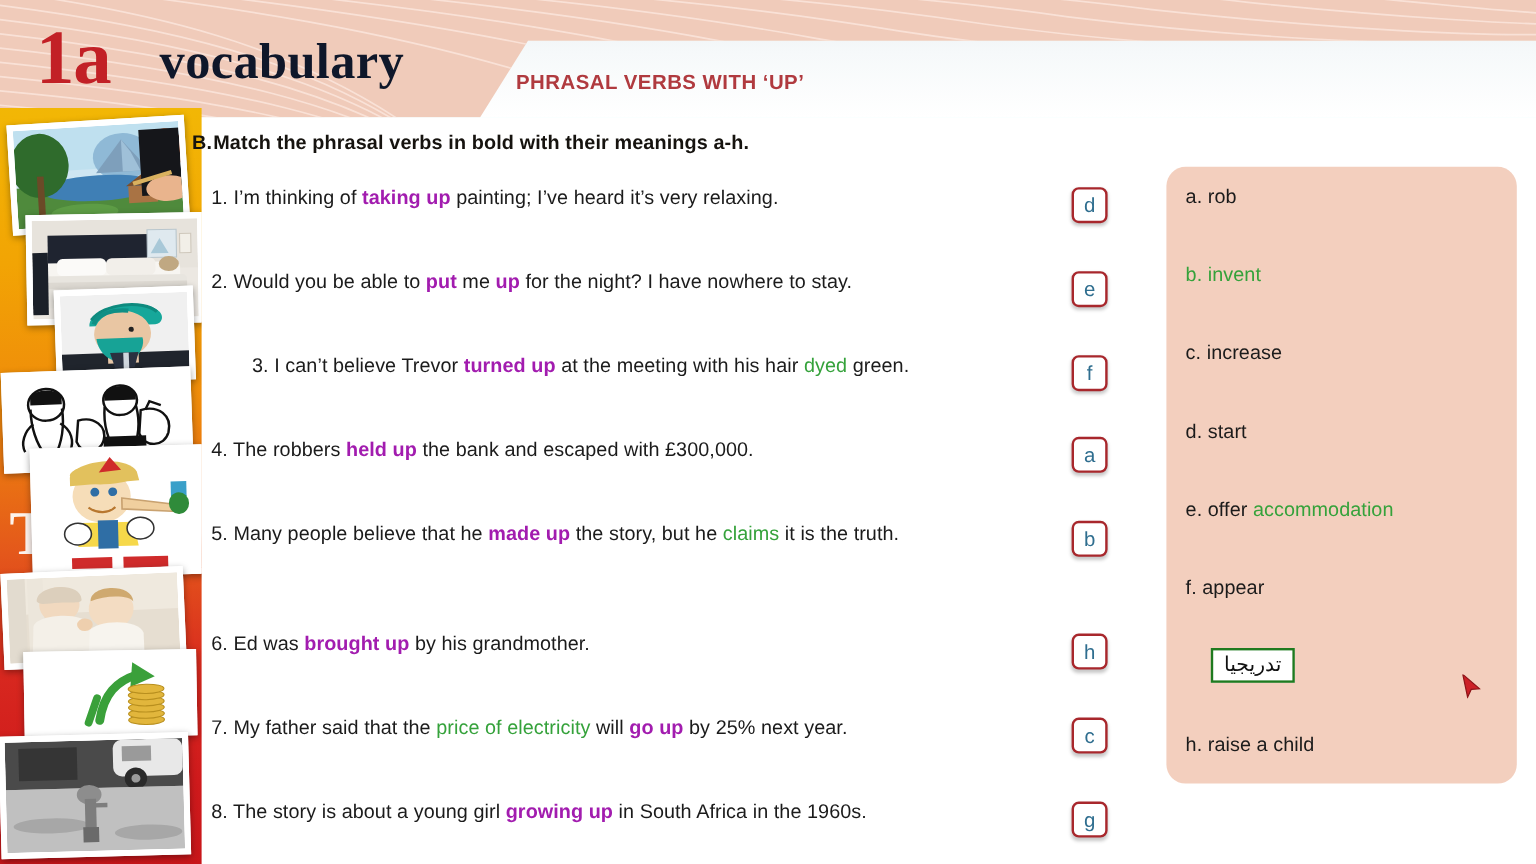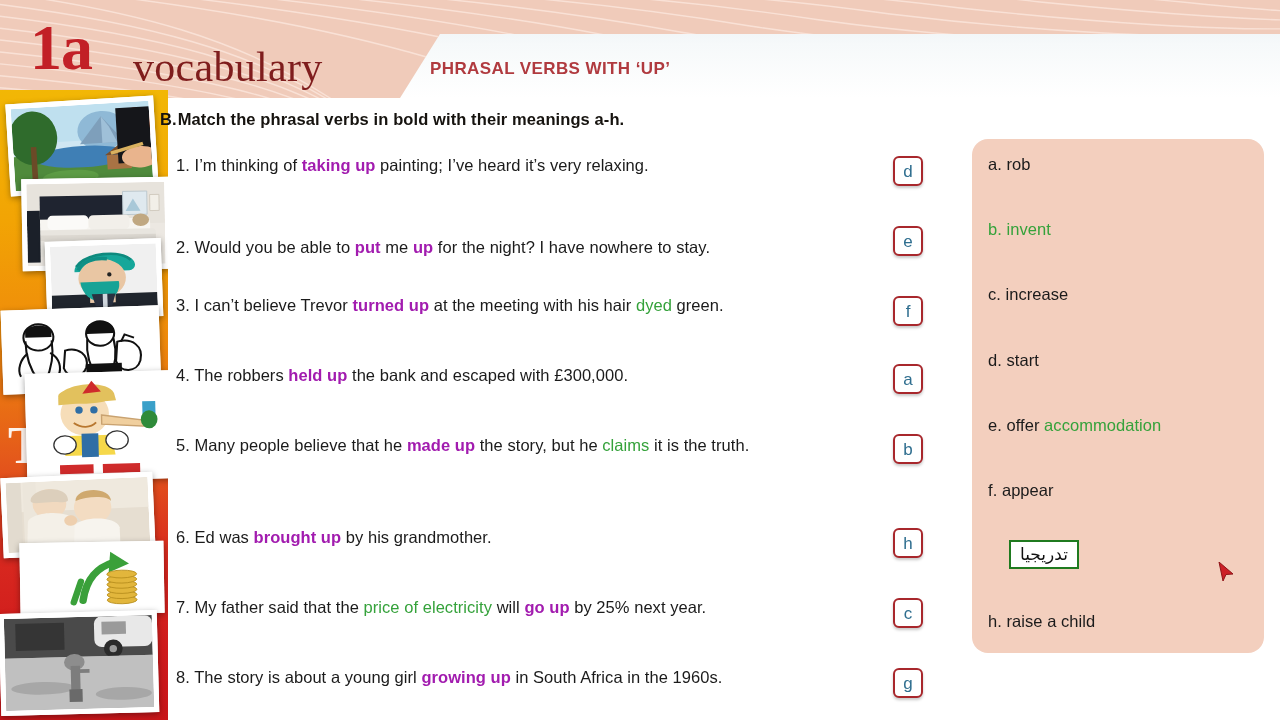--- a/index.html
+++ b/index.html
@@ -49,25 +49,25 @@
     left: 30px; top: 16px;
     font-family: "Liberation Serif", serif;
     font-size: 64px;
     font-weight: 700;
     color: #c22026;
     line-height: 1;
     letter-spacing: -1px;
   }
   .unit-word {
     position: absolute;
-    left: 133px; top: 46px;
+    left: 133px; top: 31px;
     font-family: "Liberation Serif", serif;
     font-size: 42px;
-    font-weight: 400;
-    color: #7f1d1d;
+    font-weight: 700;
+    color: #0f172a;
     line-height: 1;
     letter-spacing: .3px;
   }
   .section-title {
     position: absolute;
     left: 430px; top: 59px;
     font-family: "Liberation Sans", sans-serif;
     font-size: 17px;
     font-weight: 700;
     color: #b03a3f;
@@ -383,22 +383,22 @@
       </svg>
     </div>
   </div>
 
   <div class="instruction">
     <span class="letter">B.</span><span>Match the phrasal verbs in bold with their meanings a-h.</span>
   </div>
 
   <div class="qlist">
       <div class="qitem" style="top: 0px;"><span class="qnum">1. </span><span>I’m thinking of </span><span class="pv">taking up</span><span> painting; I’ve heard it’s very relaxing.</span></div>
-      <div class="qitem" style="top: 70px; margin-top: 12px;"><span class="qnum">2. </span><span>Would you be able to </span><span class="pv">put</span><span> me </span><span class="pv">up</span><span> for the night? I have nowhere to stay.</span></div>
-      <div class="qitem" style="top: 140px;"><span class="qnum">3. </span><span>I can’t believe Trevor </span><span class="pv">turned up</span><span> at the meeting with his hair </span><span class="gw">dyed</span><span> green.</span></div>
+      <div class="qitem" style="top: 70px;"><span class="qnum">2. </span><span>Would you be able to </span><span class="pv">put</span><span> me </span><span class="pv">up</span><span> for the night? I have nowhere to stay.</span></div>
+      <div class="qitem" style="top: 140px; margin-left: 34px;"><span class="qnum">3. </span><span>I can’t believe Trevor </span><span class="pv">turned up</span><span> at the meeting with his hair </span><span class="gw">dyed</span><span> green.</span></div>
       <div class="qitem" style="top: 210px;"><span class="qnum">4. </span><span>The robbers </span><span class="pv">held up</span><span> the bank and escaped with £300,000.</span></div>
       <div class="qitem" style="top: 280px;"><span class="qnum">5. </span><span>Many people believe that he </span><span class="pv">made up</span><span> the story, but he </span><span class="gw">claims</span><span> it is the truth.</span></div>
       <div class="qitem" style="top: 372px;"><span class="qnum">6. </span><span>Ed was </span><span class="pv">brought up</span><span> by his grandmother.</span></div>
       <div class="qitem" style="top: 442px;"><span class="qnum">7. </span><span>My father said that the </span><span class="gw">price of electricity</span><span> will </span><span class="pv">go up</span><span> by 25% next year.</span></div>
       <div class="qitem" style="top: 512px;"><span class="qnum">8. </span><span>The story is about a young girl </span><span class="pv">growing up</span><span> in South Africa in the 1960s.</span></div>
     </div>
   <div id="answer-layer">
       <div class="ansbox" style="top: 156px; left: 893px;">d</div>
       <div class="ansbox" style="top: 226px; left: 893px;">e</div>
       <div class="ansbox" style="top: 296px; left: 893px;">f</div>

